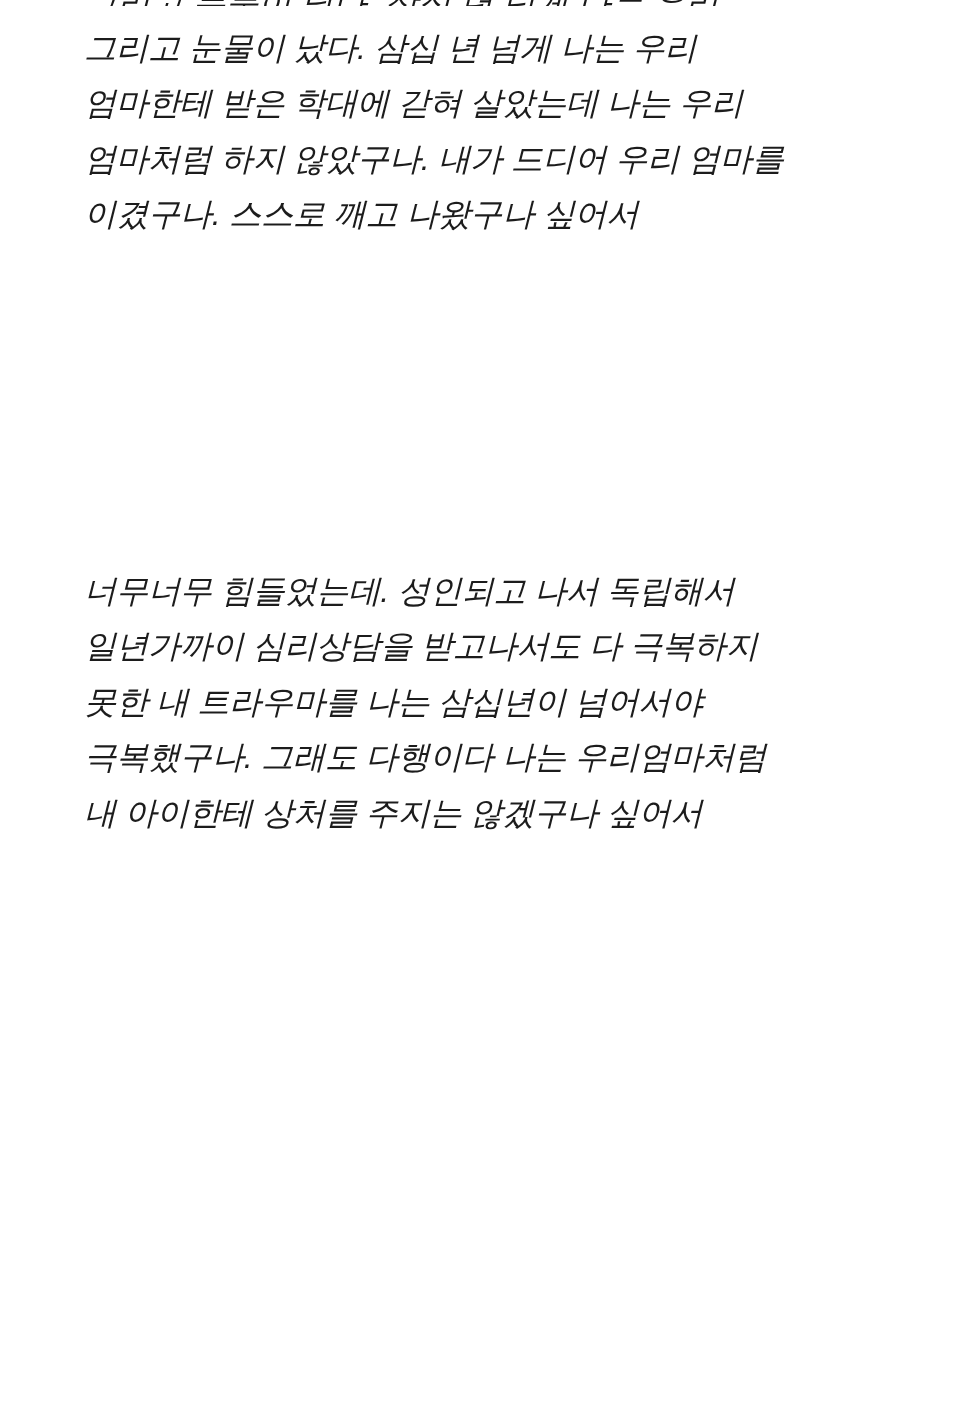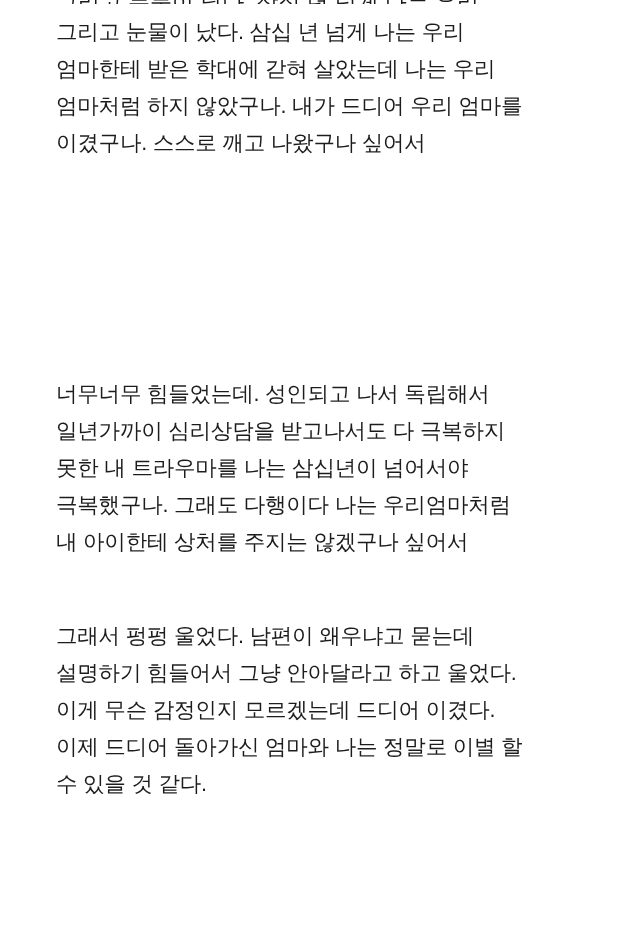--- a/index.html
+++ b/index.html
@@ -13,20 +13,21 @@
     font-family: "Liberation Sans", "DejaVu Sans", sans-serif;
     color: #1a1a1a;
     overflow: hidden;
   }
   .page {
     position: relative;
     width: 636px;
     height: 943px;
     box-sizing: border-box;
     padding: 0 56px 0 56px;
+    font-style: italic;
   }
   .clipped-top {
     position: absolute;
     left: 56px;
     top: -14px;
     width: 530px;
     height: 18px;
     overflow: hidden;
     color: #1a1a1a;
     font-size: 22px;
@@ -56,19 +57,14 @@
 엄마한테 받은 학대에 갇혀 살았는데 나는 우리
 엄마처럼 하지 않았구나. 내가 드디어 우리 엄마를
 이겼구나. 스스로 깨고 나왔구나 싶어서</div>
 
   <div class="para block-2">너무너무 힘들었는데. 성인되고 나서 독립해서
 일년가까이 심리상담을 받고나서도 다 극복하지
 못한 내 트라우마를 나는 삼십년이 넘어서야
 극복했구나. 그래도 다행이다 나는 우리엄마처럼
 내 아이한테 상처를 주지는 않겠구나 싶어서</div>
 
-  <div class="para block-3">그래서 펑펑 울었다. 남편이 왜우냐고 묻는데
-설명하기 힘들어서 그냥 안아달라고 하고 울었다.
-이게 무슨 감정인지 모르겠는데 드디어 이겼다.
-이제 드디어 돌아가신 엄마와 나는 정말로 이별 할
-수 있을 것 같다.</div>
 
 </div>
 
 </body></html>

